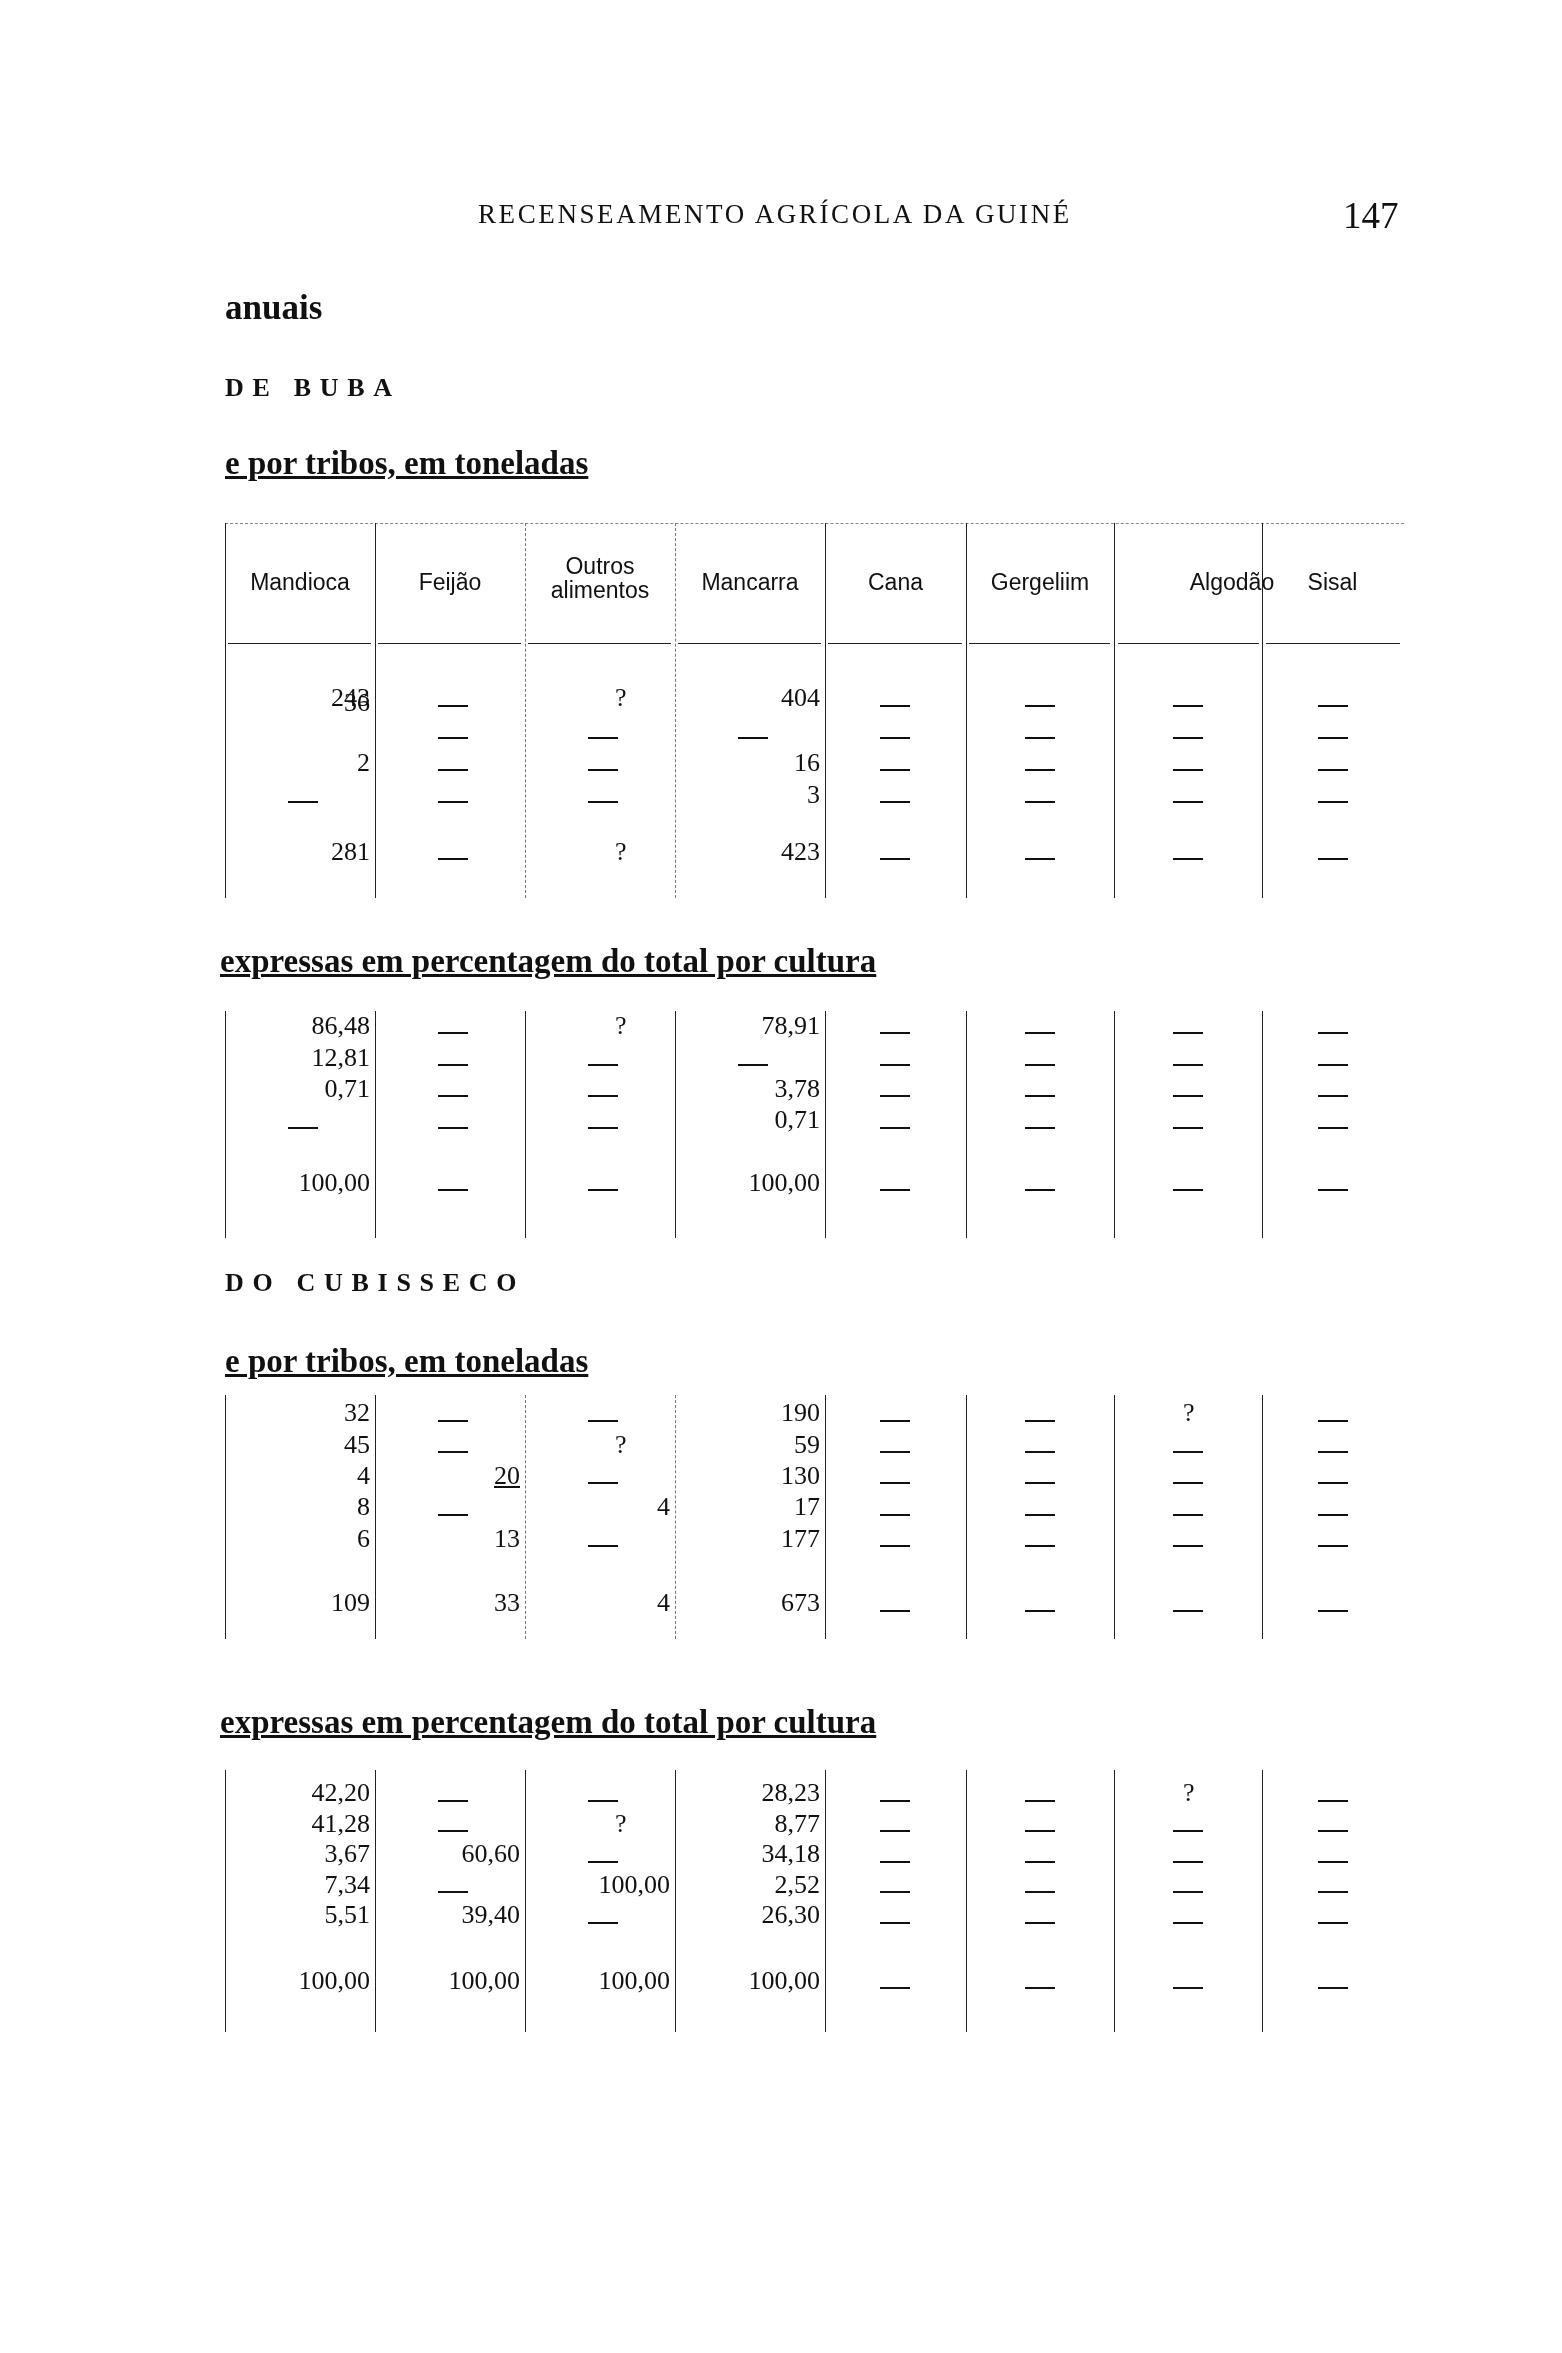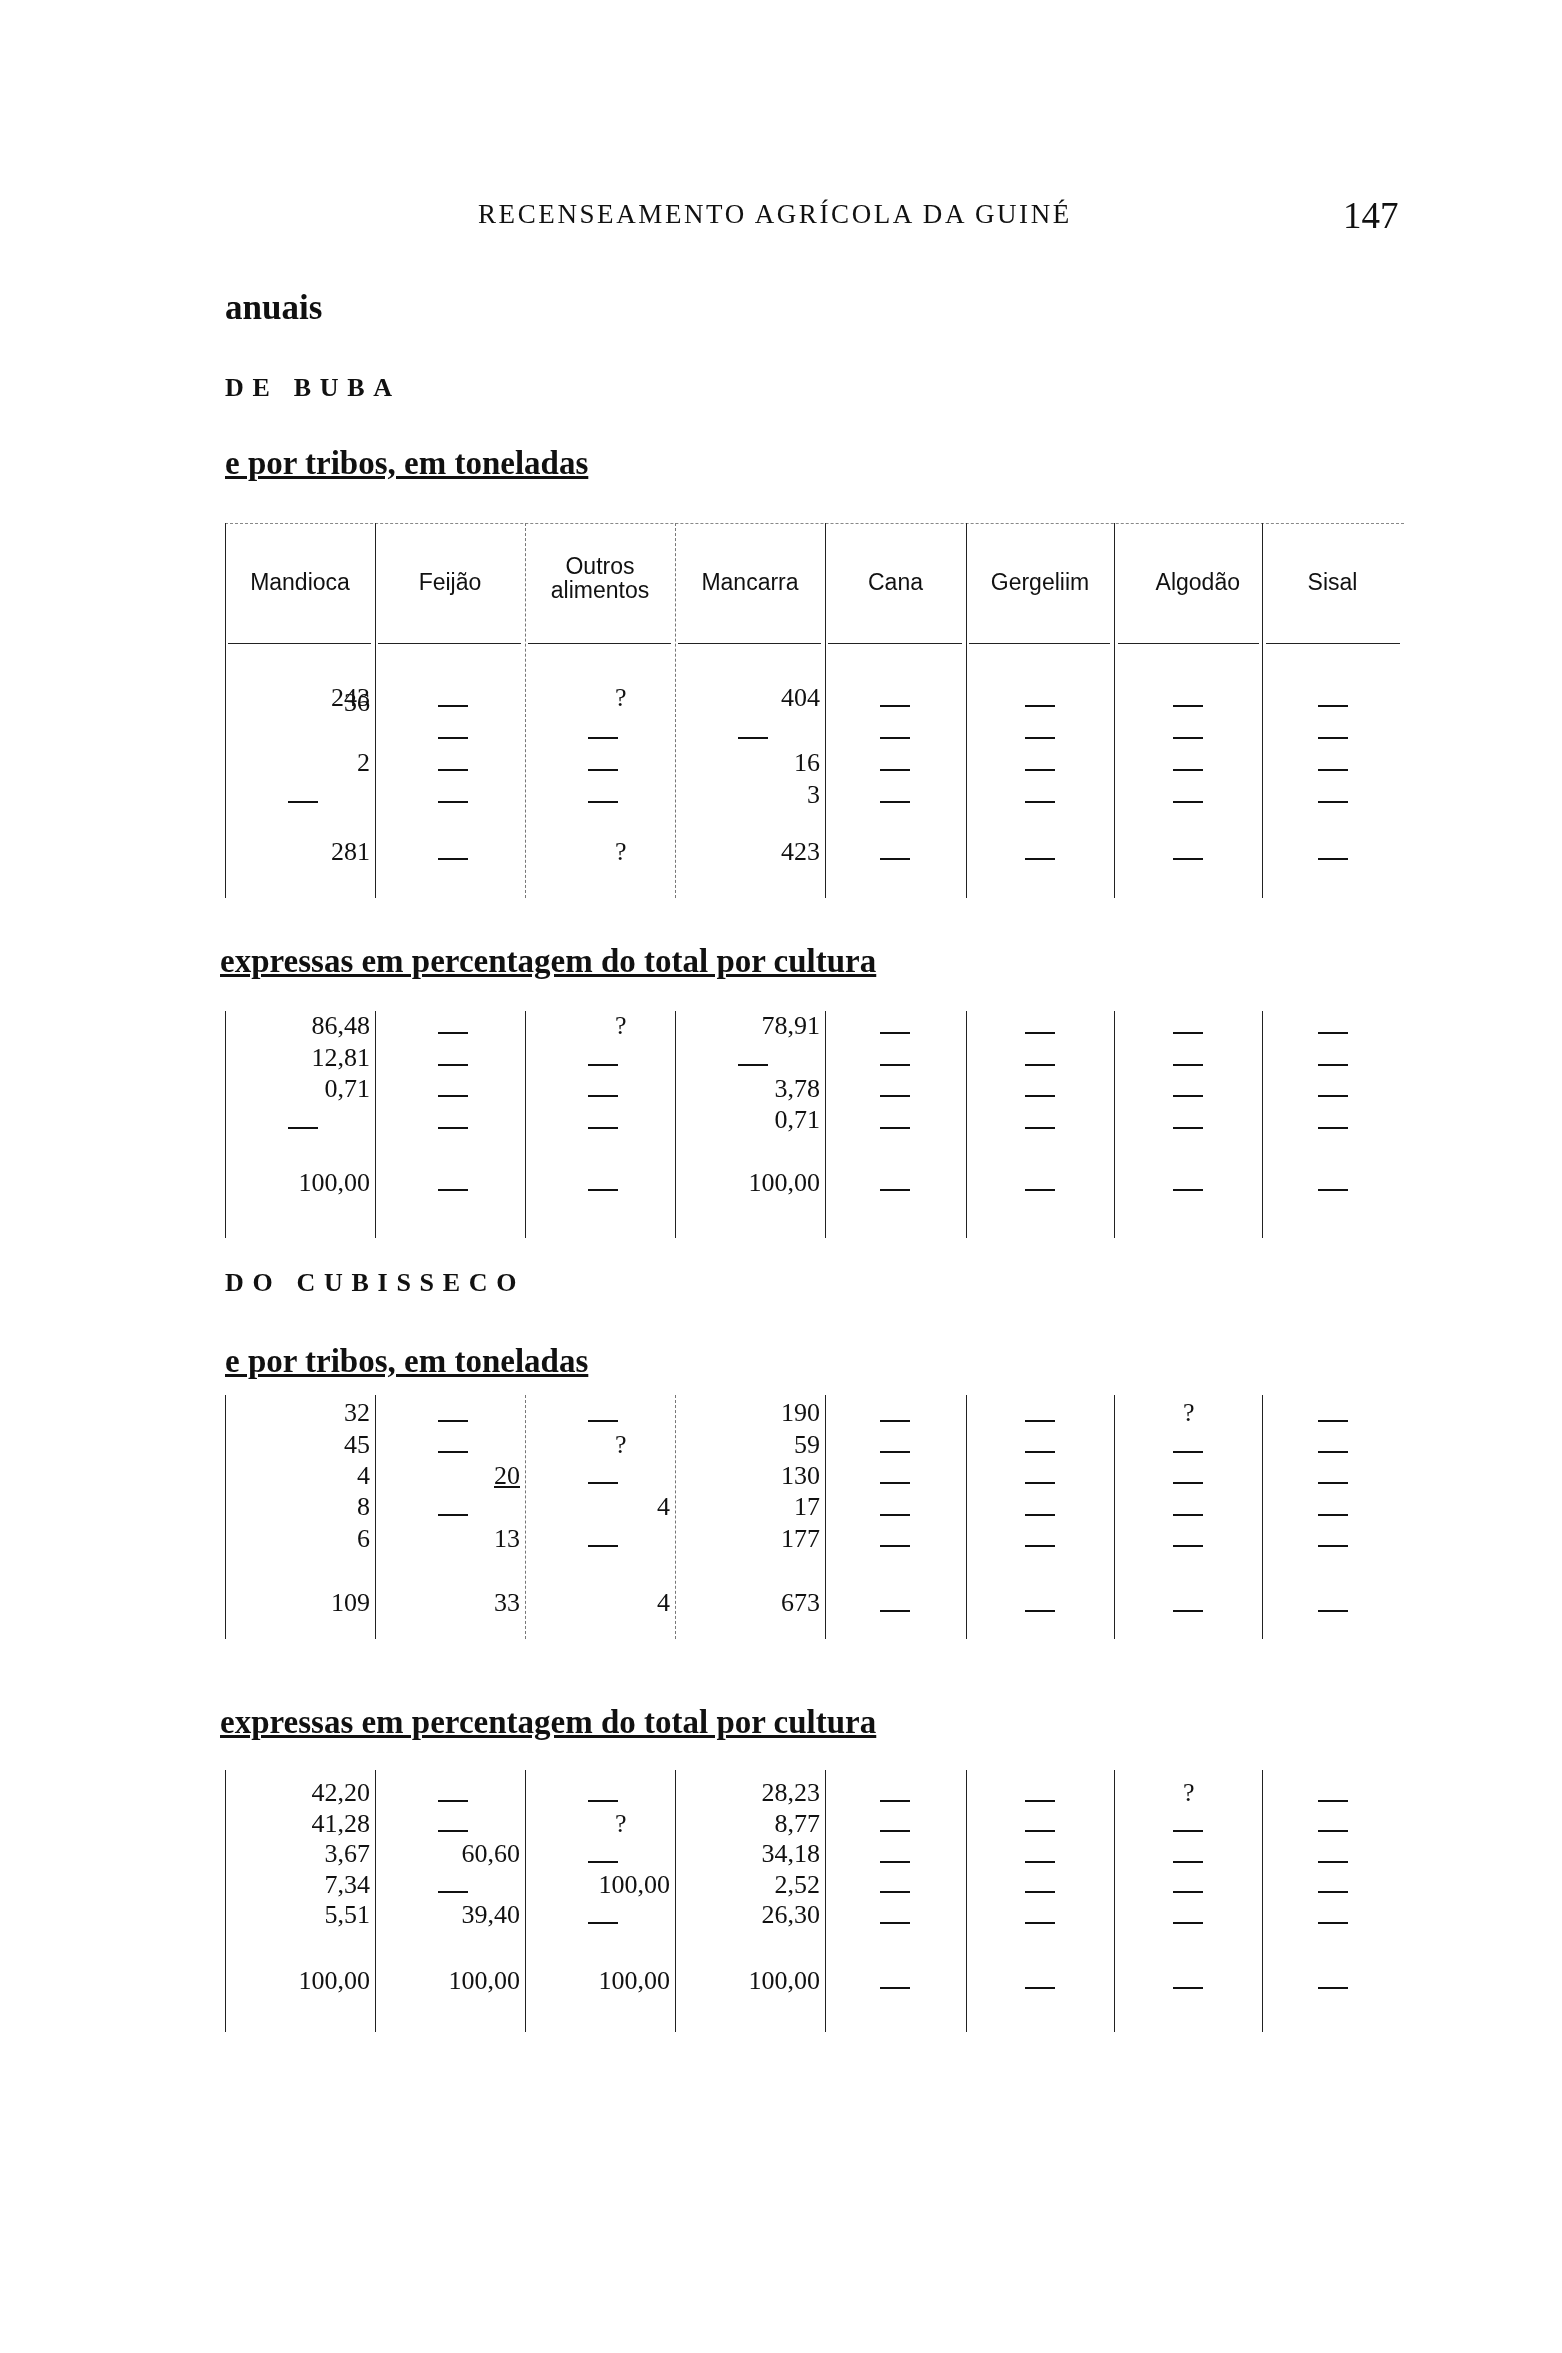--- a/index.html
+++ b/index.html
@@ -43,21 +43,21 @@
     <div class="hline" style="left:828px; top:643px; width:134px;"></div>
     <div class="hline" style="left:969px; top:643px; width:141px;"></div>
     <div class="hline" style="left:1118px; top:643px; width:141px;"></div>
     <div class="hline" style="left:1266px; top:643px; width:134px;"></div>
     <div class="col-header" style="left:225px; width:150px; top:570px;">Mandioca</div>
     <div class="col-header" style="left:375px; width:150px; top:570px;">Feijão</div>
     <div class="col-header" style="left:525px; width:150px; top:554px;">Outros<br>alimentos</div>
     <div class="col-header" style="left:675px; width:150px; top:570px;">Mancarra</div>
     <div class="col-header" style="left:825px; width:141px; top:570px;">Cana</div>
     <div class="col-header" style="left:966px; width:148px; top:570px;">Gergeliim</div>
-    <div class="col-header" style="left:1092px; width:148px; top:570px;text-align:right;">Algodão</div>
+    <div class="col-header" style="left:1158px; width:148px; top:570px;">Algodão</div>
     <div class="col-header" style="left:1262px; width:141px; top:570px;">Sisal</div>
   </div>
 
 <div id="grid">
     <div class="vline" style="left:225px; top:523px; height:375px;"></div>
     <div class="vline" style="left:375px; top:523px; height:375px;"></div>
     <div class="vline dash" style="left:525px; top:523px; height:375px;"></div>
     <div class="vline dash" style="left:675px; top:523px; height:375px;"></div>
     <div class="vline" style="left:825px; top:523px; height:375px;"></div>
     <div class="vline" style="left:966px; top:523px; height:375px;"></div>

